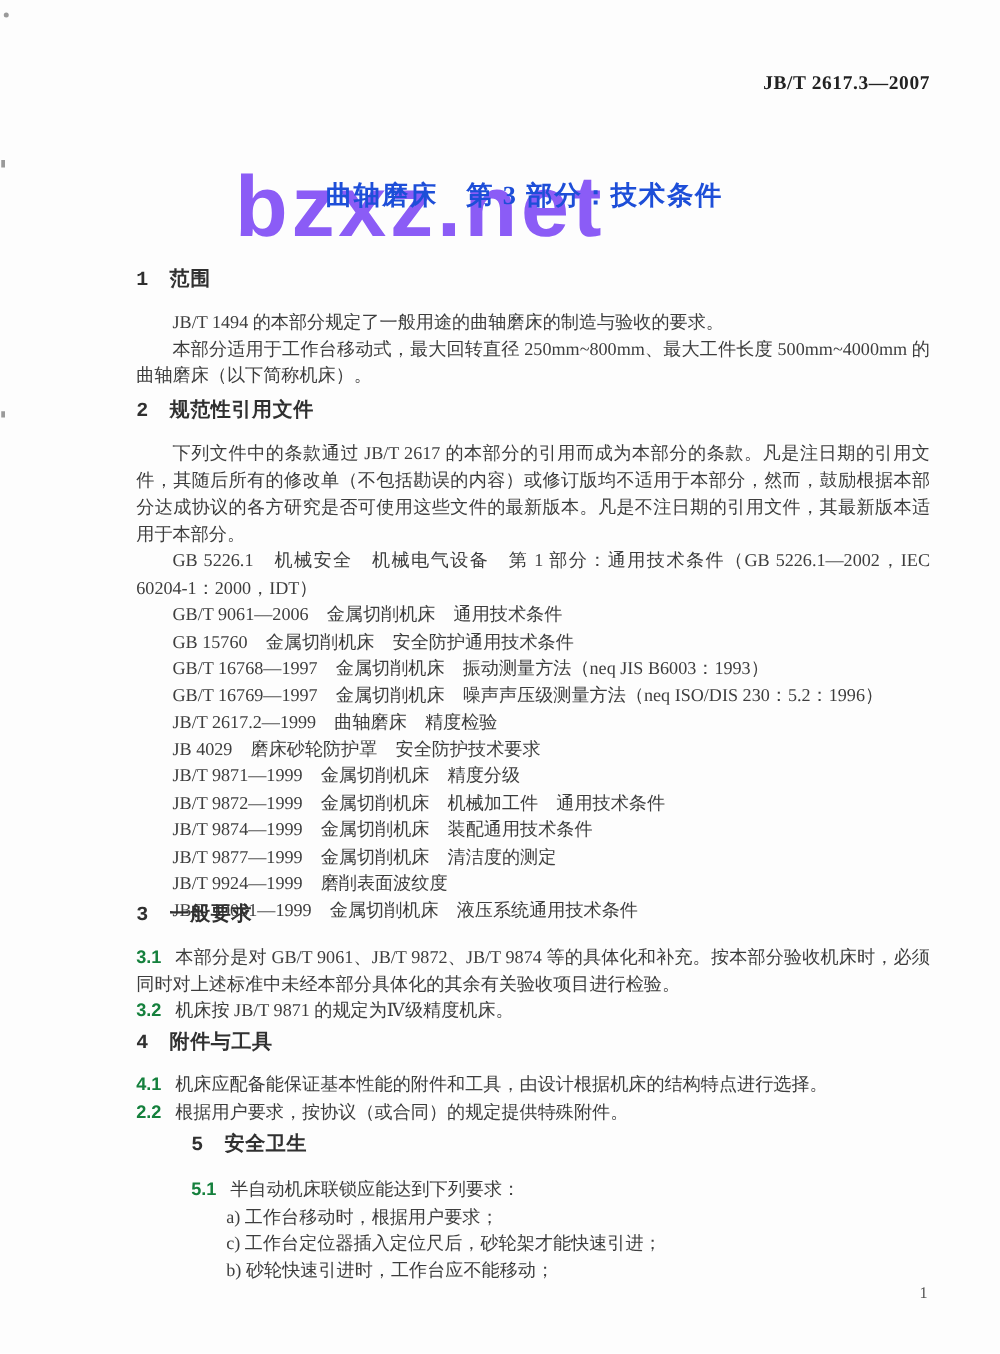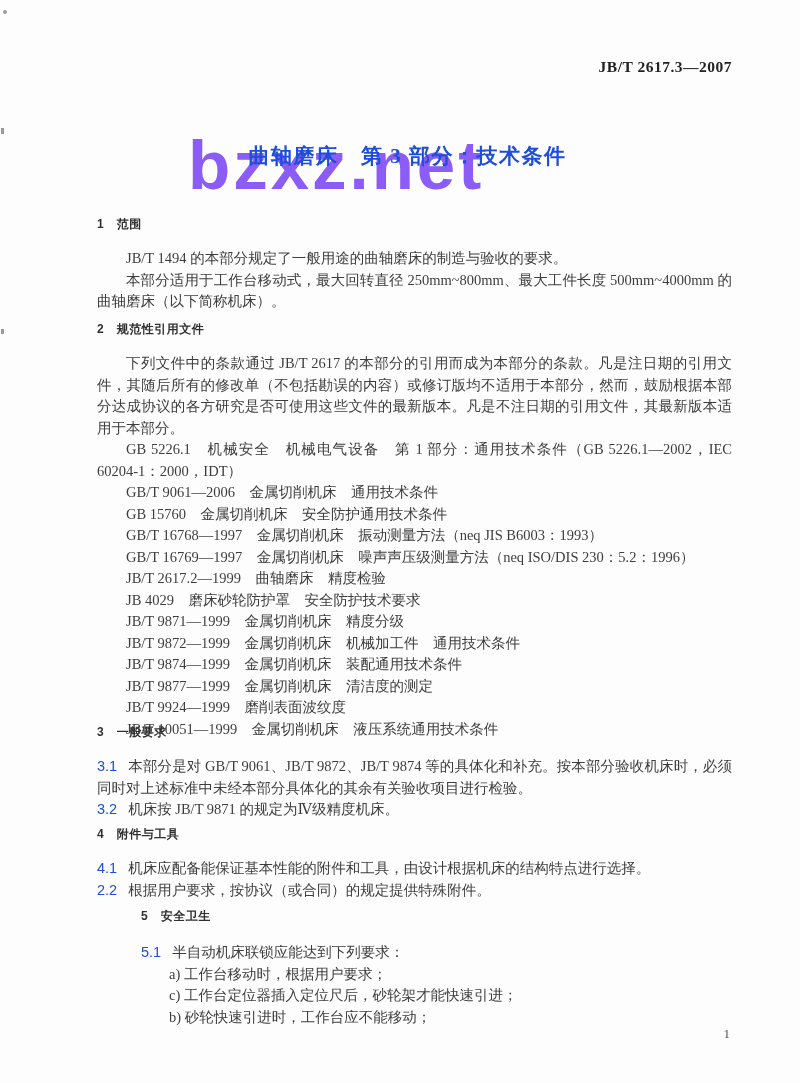--- a/index.html
+++ b/index.html
@@ -17,21 +17,21 @@
     font-family:"Liberation Sans","DejaVu Sans",sans-serif;
     font-weight:bold;
     font-size:69px;
     letter-spacing:3px;
     color:#8b5cf6;
     z-index:0;
     user-select:none;
   }
   .content{
     position:absolute;
-    left:97px;top:0;
+    left:109px;top:0;
     width:635px;height:790px;
     z-index:1;
   }
   .doc-number{
     position:absolute;
     top:58px;right:0;
     font-size:15.5px;
     font-weight:bold;
     color:#222222;
     letter-spacing:0.5px;
@@ -47,42 +47,42 @@
     letter-spacing:1.5px;
   }
   .sec{position:absolute;left:0;right:0;}
   .sec1{top:212px;}
   .sec2{top:317px;}
   .sec3{top:720px;}
   .sec4{top:822px;}
   .sec5{top:904px;margin-left:44px;}
   .sec h2{
     margin:0 0 12px 0;
-    font-family:Liberation Sans, sans-serif;
-    font-size:12px;
+    font-family:Liberation Mono, monospace;
+    font-size:16px;
     line-height:24px;
     font-weight:bold;
     color:#303030;
     letter-spacing:0.5px;
   }
   .sec5 h2{margin-bottom:14px;}
   p, .ref, .list-item{
     margin:0;
     font-size:14.5px;
     line-height:21.5px;
     text-align:justify;
     color:#3d3d3d;
   }
   .indent{text-indent:2em;}
   .ref{text-indent:2em;}
   .clause{display:block;}
   .cnum{
     font-family:"Liberation Sans","DejaVu Sans",sans-serif;
-    font-weight:normal;
-    color:#1d4ed8;
+    font-weight:bold;
+    color:#15803d;
     margin-right:11px;
   }
   .list-item{padding-left:28px;}
   .page-number{
     position:absolute;
     top:1026px;right:2px;
     font-size:13px;
     color:#555555;
   }
   .speck{position:absolute;background:#9a9a9a;z-index:2;}

